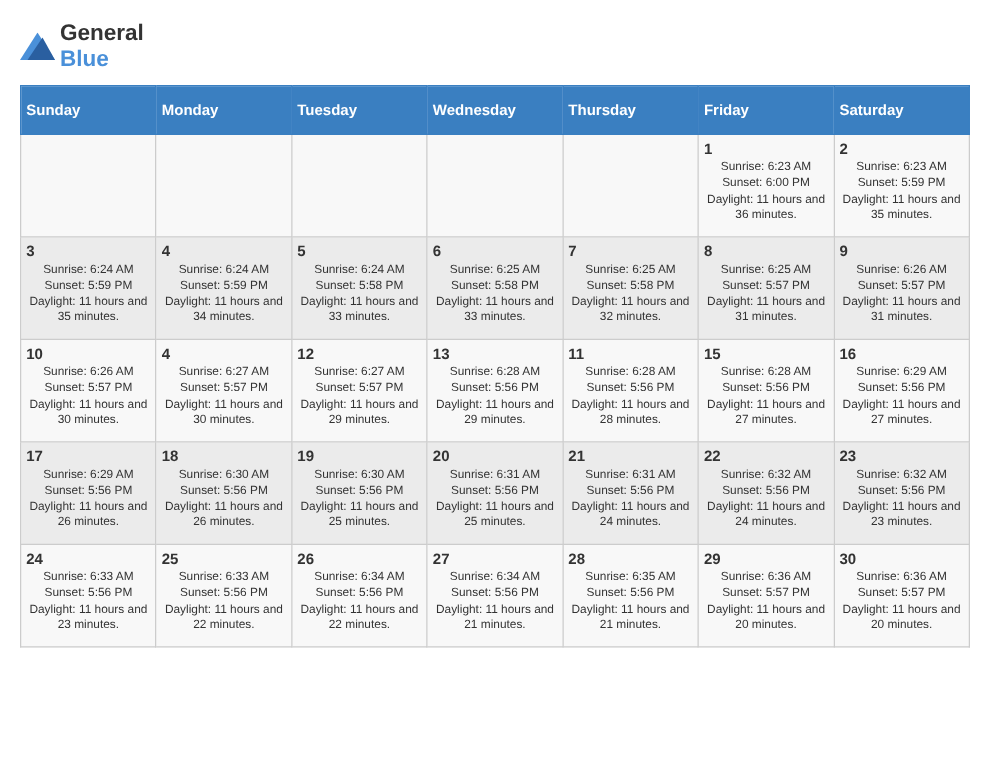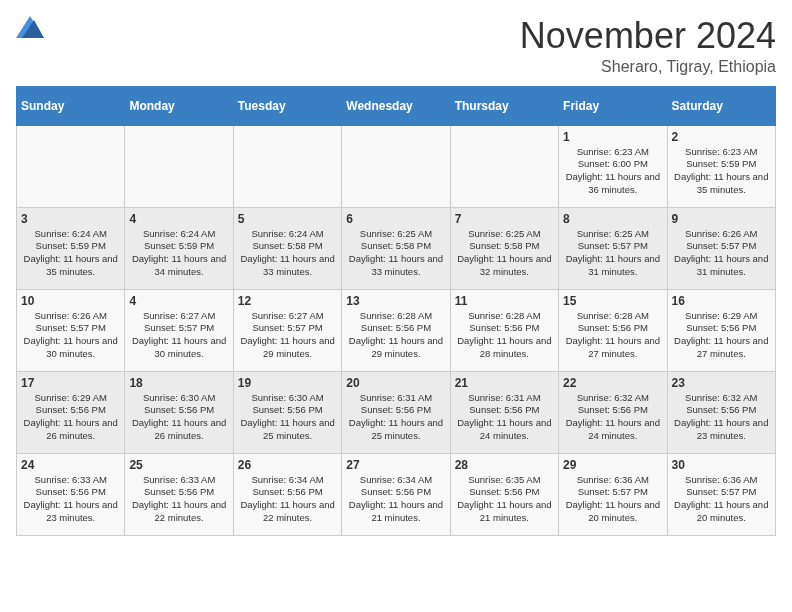--- a/index.html
+++ b/index.html
@@ -82,24 +82,24 @@
   </style>
 </head>
 <body>
 
 <div class="header">
   <div class="logo">
     <svg class="logo-icon" viewBox="0 0 28 22" xmlns="http://www.w3.org/2000/svg">
       <polygon points="0,22 14,0 28,22" fill="#4a90d9"></polygon>
       <polygon points="6,22 18,4 28,22" fill="#2a5fa0"></polygon>
     </svg>
-  </div>
-  <div class="title-block">
-    <div class="month-title">November 2024</div>
-    <div class="location-title">Sheraro, Tigray, Ethiopia</div>
+    <div>
+      <span style="font-size:18px;font-weight:bold;color:#333;">General</span><br>
+      <span style="font-size:18px;font-weight:bold;color:#4a90d9;">Blue</span>
+    </div>
   </div>
 </div>
 
 <table>
   <thead>
     <tr id="header-row">
         <th>Sunday</th>
         <th>Monday</th>
         <th>Tuesday</th>
         <th>Wednesday</th>

